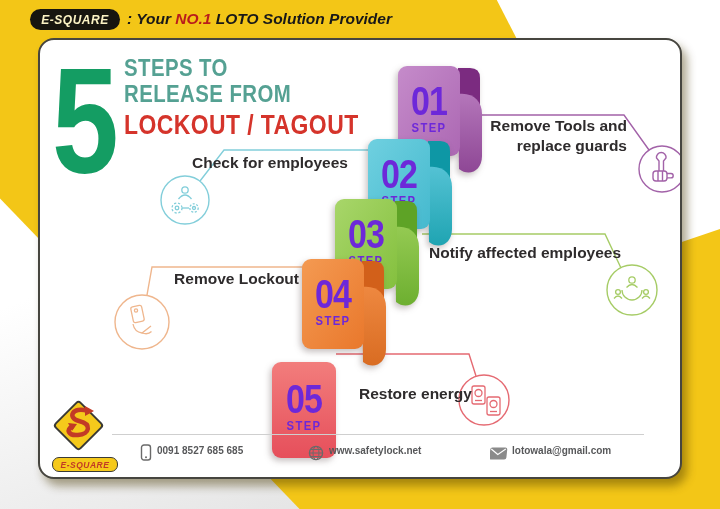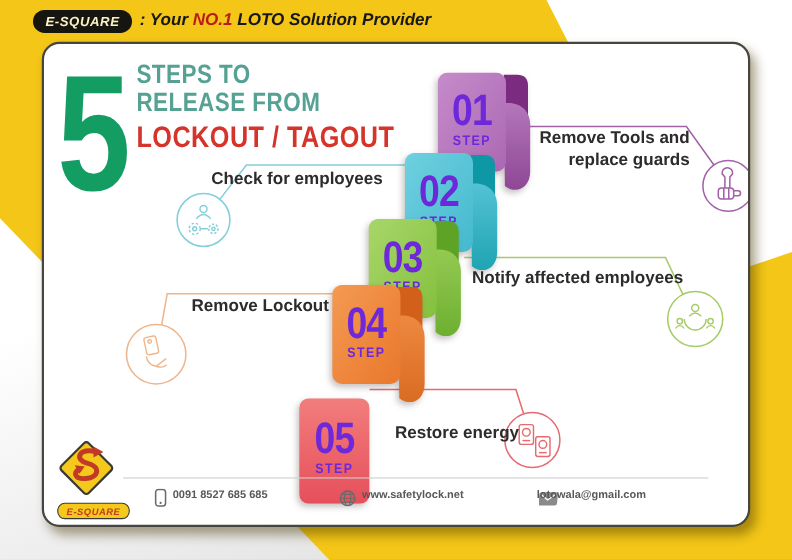--- a/index.html
+++ b/index.html
@@ -277,16 +277,16 @@
       <circle cx="8" cy="8" r="6.6" fill="none" stroke="#6a6a6a" stroke-width="1.3"></circle>
       <ellipse cx="8" cy="8" rx="3" ry="6.6" fill="none" stroke="#6a6a6a" stroke-width="1"></ellipse>
       <path d="M1.6 8 h12.8 M2.6 4.5 h10.8 M2.6 11.5 h10.8" stroke="#6a6a6a" stroke-width="1" fill="none"></path>
     </svg>
     <div class="f-text" style="left:289px;top:405px;">www.safetylock.net</div>
 
     <svg class="f-icon" style="left:450px;top:407px;" width="18" height="13" viewBox="0 0 18 13">
       <rect x="0.5" y="0.5" width="17" height="12" rx="2" fill="#8a8a8a" transform="skewX(-6)"></rect>
       <path d="M1.5 2 L8.6 7.5 L16 2" fill="none" stroke="#ffffff" stroke-width="1.1" transform="skewX(-6)"></path>
     </svg>
-    <div class="f-text" style="left:448px;top:405px;">lotowala@gmail.com</div>
+    <div class="f-text" style="left:472px;top:405px;">lotowala@gmail.com</div>
 
   </div>
 </div>
 
 </body></html>

